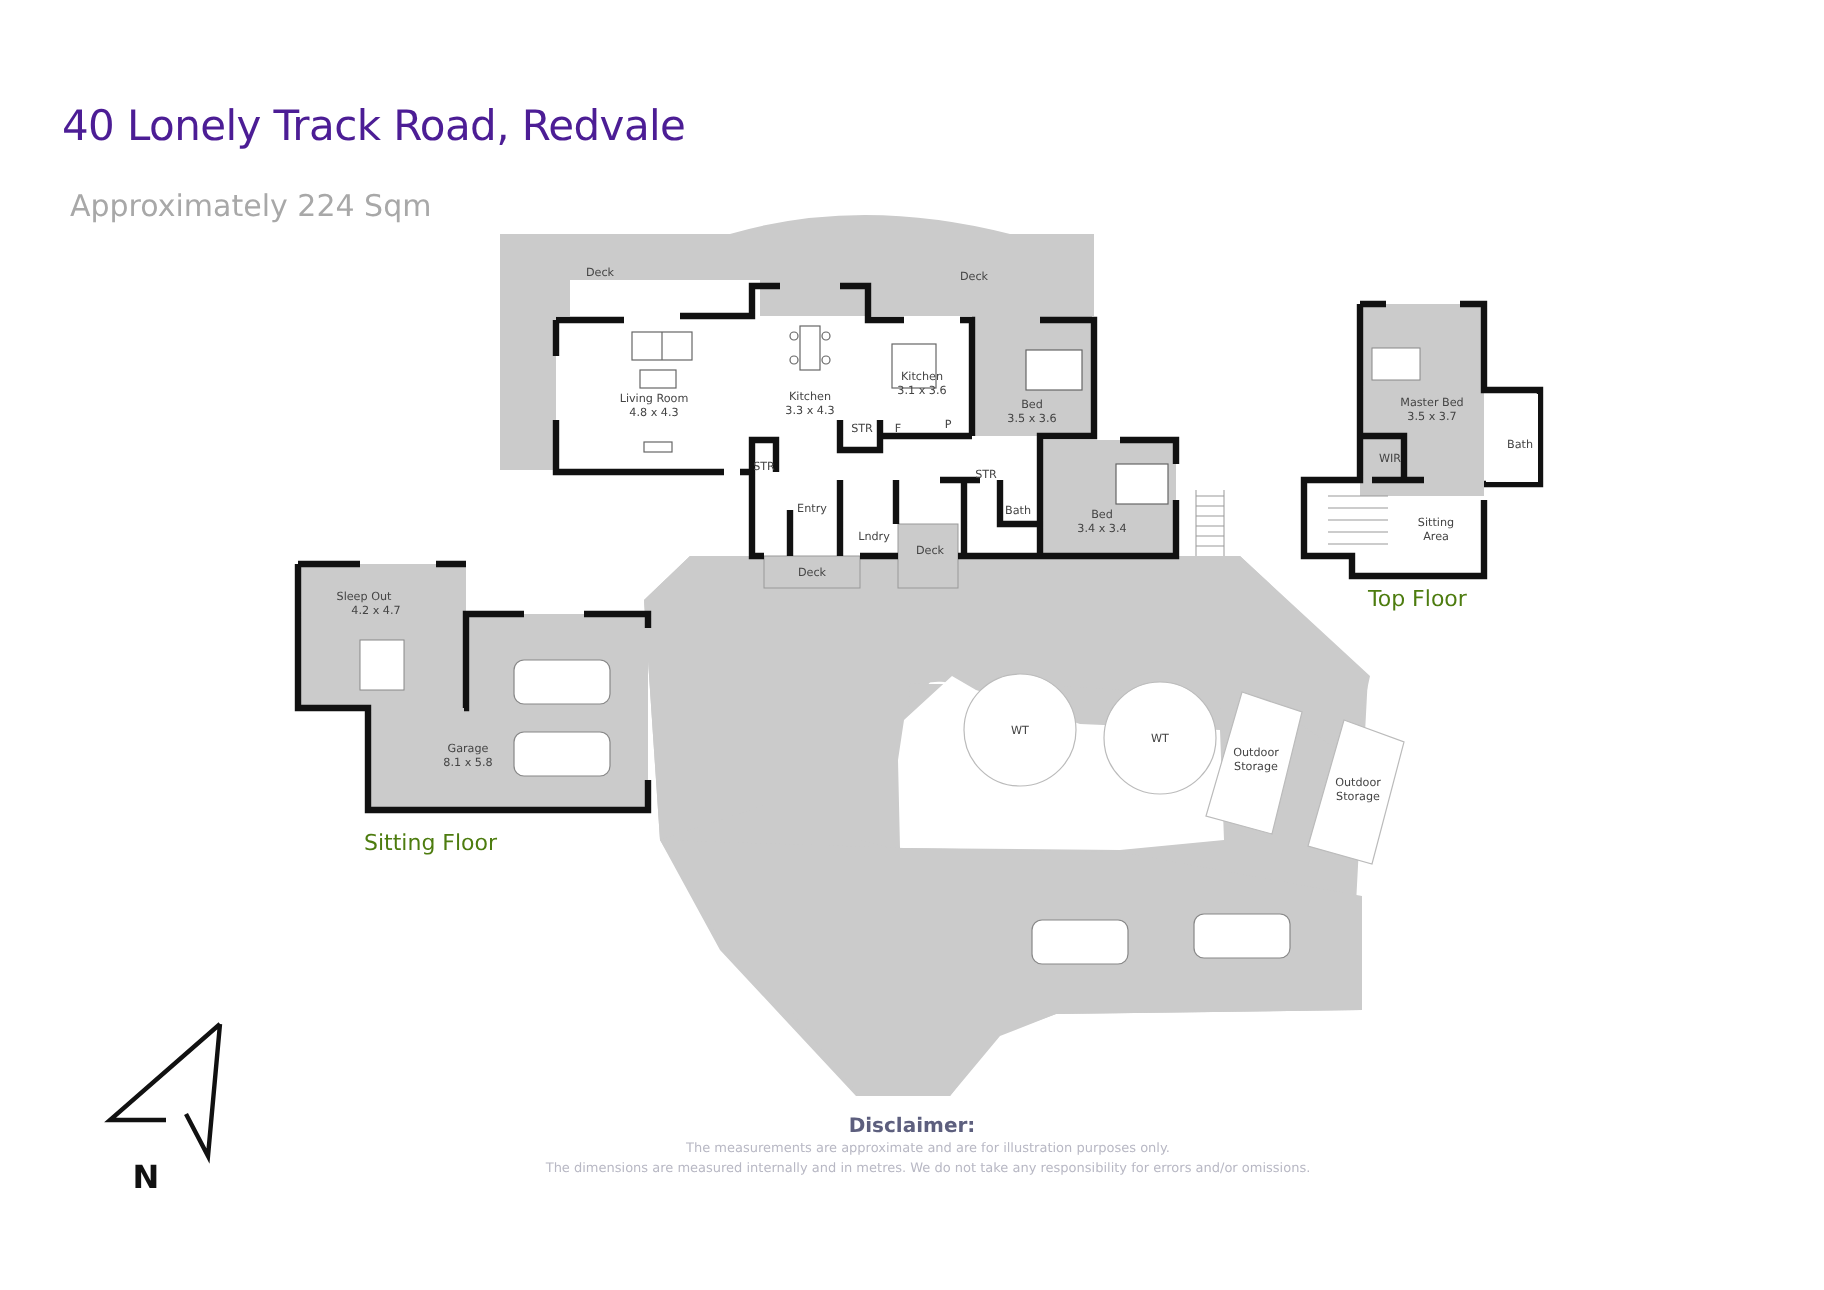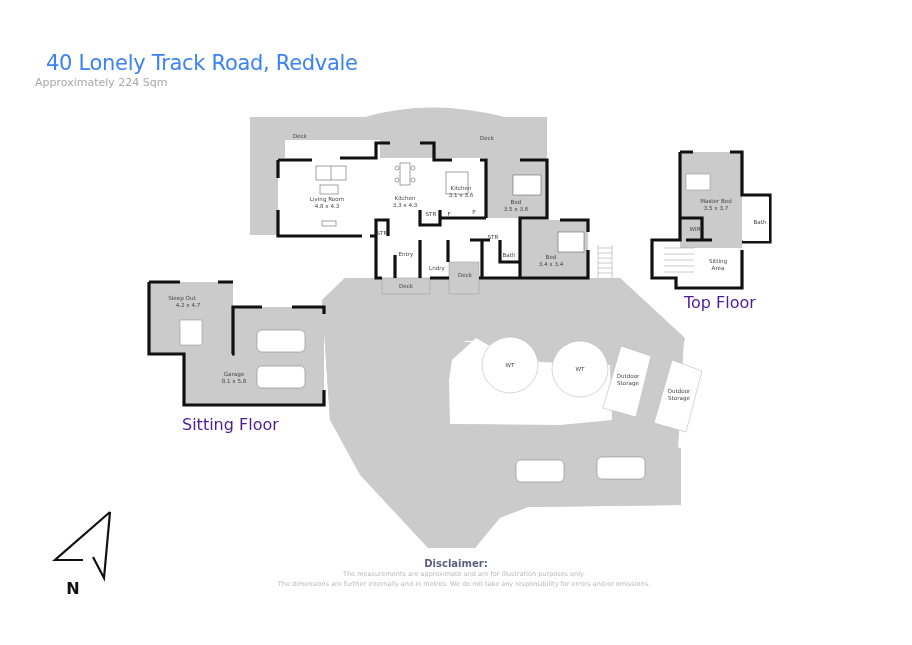--- a/index.html
+++ b/index.html
@@ -1,19 +1,19 @@
 <!DOCTYPE html>
 <html><head>
 <meta charset="utf-8">
 <style>
   html,body{margin:0;padding:0;background:#ffffff;}
   body{width:912px;height:645px;position:relative;overflow:hidden;font-family:"DejaVu Sans",sans-serif;}
-  .title{position:absolute;left:46px;top:51px;font-size:21px;color:#3b82f6;letter-spacing:-0.3px;}
-  .subtitle{position:absolute;left:35px;top:76px;font-size:11px;color:#a8a8a8;}
-  .floor-label{position:absolute;font-size:16px;color:#4c1d95;}
+  .title{position:absolute;left:31px;top:51px;font-size:21px;color:#4c1d95;letter-spacing:-0.3px;}
+  .subtitle{position:absolute;left:35px;top:94px;font-size:15px;color:#a8a8a8;}
+  .floor-label{position:absolute;font-size:11px;color:#4d7c0f;}
   .disclaimer{position:absolute;left:0;width:912px;top:558px;text-align:center;}
   .disc-title{font-size:10px;font-weight:bold;color:#5d5f7e;}
   .disc-line{font-size:6.5px;color:#b8b8c4;line-height:10px;padding-left:16px;}
   svg{position:absolute;left:0;top:0;}
   .rl{font-family:"DejaVu Sans",sans-serif;font-size:5.6px;fill:#444;text-anchor:middle;}
   .wall{fill:none;stroke:#111;stroke-width:3.2;}
   .thin{fill:none;stroke:#666;stroke-width:0.6;}
 </style>
 </head>
 <body>
@@ -147,14 +147,14 @@
     <text x="73" y="594" font-family="DejaVu Sans, sans-serif" font-size="16" font-weight="bold" fill="#111" text-anchor="middle">N</text>
   </g>
 </svg>
 
 <div class="floor-label" style="left:182px;top:415px;">Sitting Floor</div>
 <div class="floor-label" style="left:684px;top:293px;">Top Floor</div>
 
 <div class="disclaimer">
   <div class="disc-title">Disclaimer:</div>
   <div class="disc-line">The measurements are approximate and are for illustration purposes only.</div>
-  <div class="disc-line">The dimensions are further internally and in metres. We do not take any responsibility for errors and/or omissions.</div>
+  <div class="disc-line">The dimensions are measured internally and in metres. We do not take any responsibility for errors and/or omissions.</div>
 </div>
 
 </body></html>

